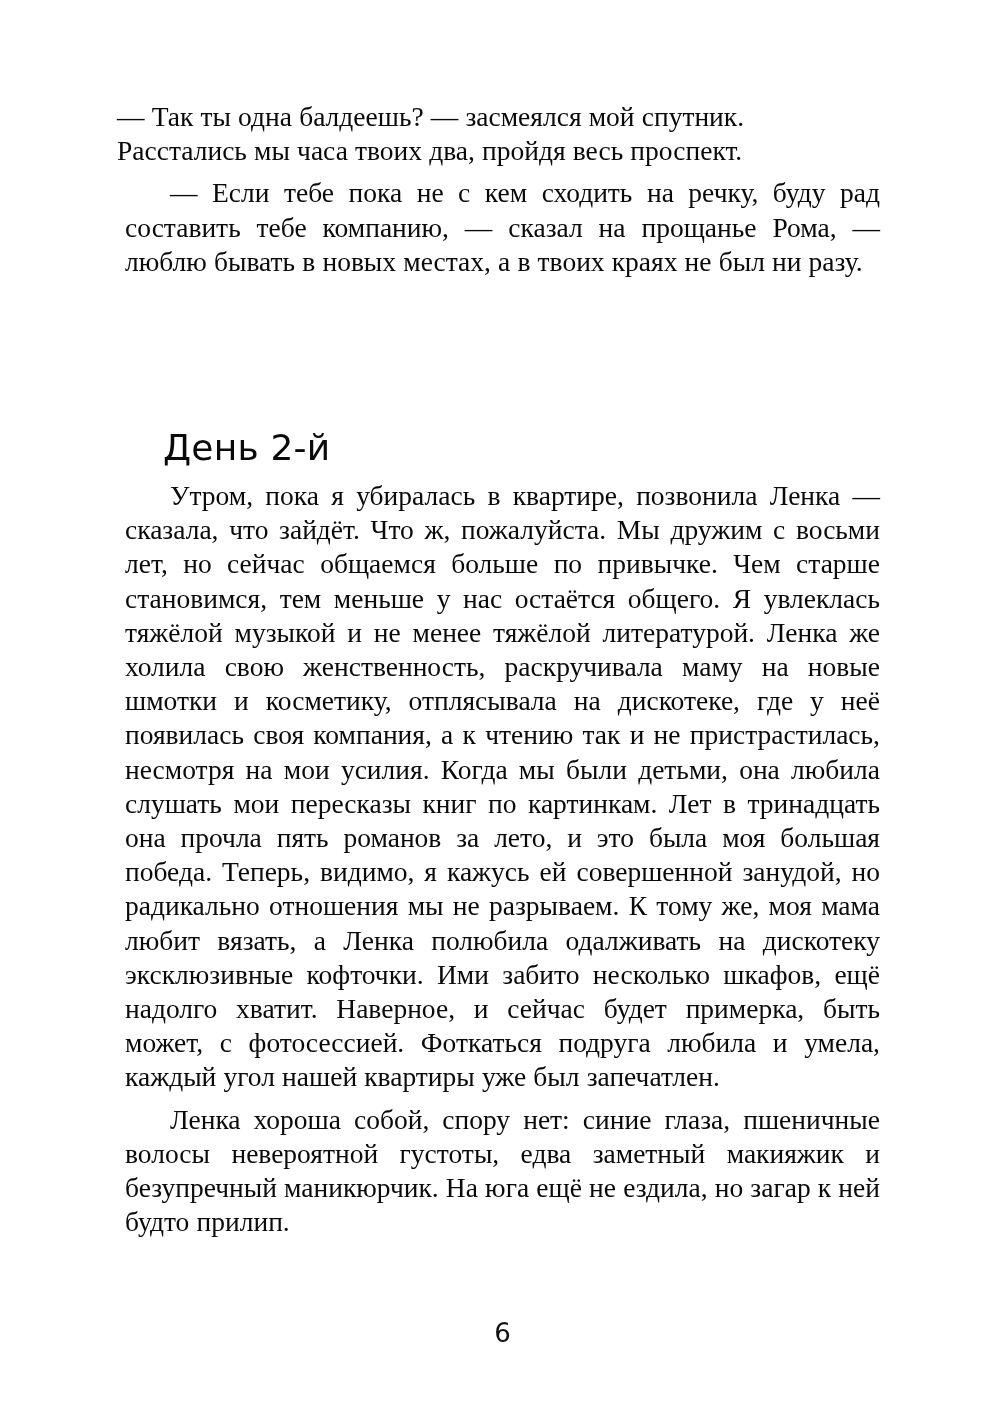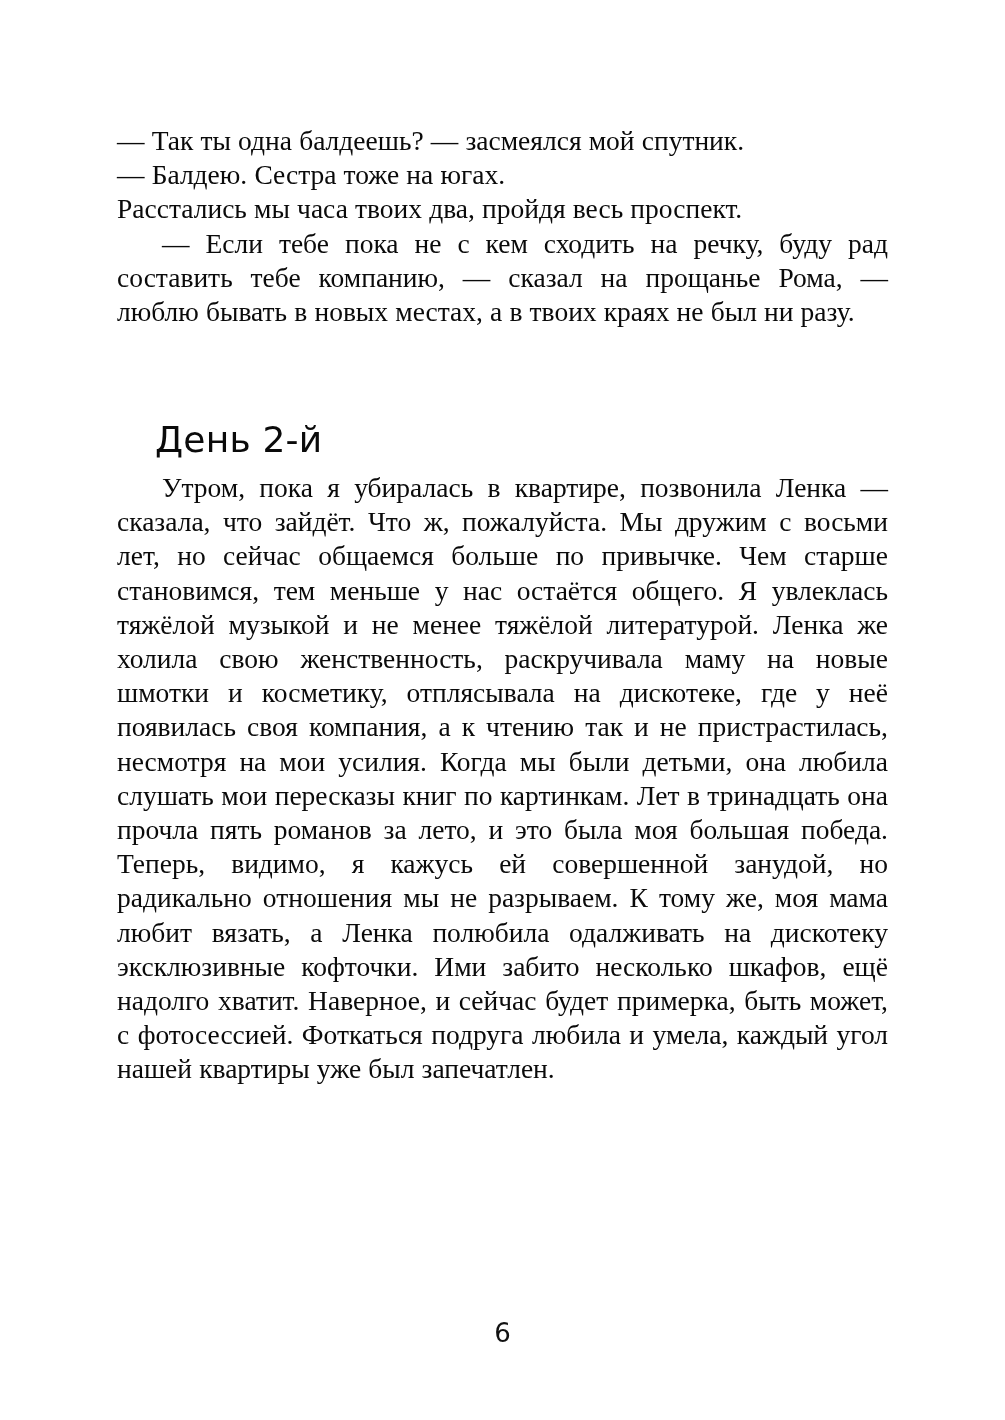--- a/index.html
+++ b/index.html
@@ -10,31 +10,31 @@
   .page {
     position: relative;
     width: 1005px;
     height: 1420px;
     background: #ffffff;
     overflow: hidden;
   }
   .text-column {
     position: absolute;
     left: 117px;
-    top: 124px;
+    top: 100px;
     width: 771px;
   }
   .para {
     font-family: "Liberation Serif", "DejaVu Serif", serif;
     font-size: 27.5px;
     line-height: 34.2px;
     color: #0a0a0a;
     text-align: justify;
     text-align-last: left;
-    margin: 0;
+    margin: 8px;
     hyphens: manual;
     -webkit-hyphens: manual;
     word-spacing: 0.01em;
   }
   .para.indent {
     text-indent: 45px;
   }
   .block-dialogue {
     margin: 0;
   }
@@ -42,21 +42,21 @@
     position: absolute;
     left: 155px;
     top: 418px;
   }
   .section-heading {
     font-family: "DejaVu Sans", "Liberation Sans", sans-serif;
     font-size: 36px;
     line-height: 44px;
     font-weight: 400;
     color: #0a0a0a;
-    margin: 0;
+    margin: 8px;
     letter-spacing: 0.2px;
   }
   .body-block {
     position: absolute;
     left: 117px;
     top: 471px;
     width: 771px;
   }
   .page-number {
     position: absolute;
@@ -70,28 +70,28 @@
     color: #111111;
   }
 </style>
 </head>
 <body>
 
 <div class="page">
 
   <div class="text-column">
     <p class="para block-dialogue">— Так ты одна балдеешь? — засмеялся мой спутник.</p>
-    <p class="para block-dialogue">— Балдею. Сестра тоже на югах.</p>
     <p class="para block-dialogue">Расстались мы часа твоих два, пройдя весь проспект.</p>
     <p class="para indent">— Если тебе пока не с кем сходить на речку, буду рад составить тебе компанию, — сказал на прощанье Рома, — люблю бывать в новых местах, а в твоих краях не был ни разу.</p>
   </div>
 
   <div class="heading-wrap">
     <h2 class="section-heading">День 2-й</h2>
   </div>
 
   <div class="body-block">
     <p class="para indent">Утром, пока я убиралась в квартире, позвонила Ленка — сказала, что зайдёт. Что ж, пожалуйста. Мы дружим с восьми лет, но сейчас общаемся больше по привычке. Чем старше становимся, тем меньше у нас остаётся общего. Я увлеклась тяжёлой музыкой и не менее тяжёлой литературой. Ленка же холила свою женственность, раскручивала маму на новые шмотки и косметику, отплясывала на дискотеке, где у неё появилась своя компания, а к чтению так и не пристрастилась, несмотря на мои усилия. Когда мы были детьми, она любила слушать мои пересказы книг по картинкам. Лет в тринадцать она прочла пять романов за лето, и это была моя большая победа. Теперь, видимо, я кажусь ей совершенной занудой, но радикально отношения мы не разрываем. К тому же, моя мама любит вязать, а Ленка полюбила одалживать на дискотеку эксклюзивные кофточки. Ими забито несколько шкафов, ещё надолго хватит. Наверное, и сейчас будет примерка, быть может, с фотосессией. Фоткаться подруга любила и умела, каждый угол нашей квартиры уже был запечатлен.</p>
+    <p class="para indent">Ленка хороша собой, спору нет: синие глаза, пшеничные волосы невероятной густоты, едва заметный макияжик и безупречный маникюрчик. На юга ещё не ездила, но загар к ней будто прилип.</p>
   </div>
 
   <div class="page-number">6</div>
 
 </div>
 
 </body></html>

